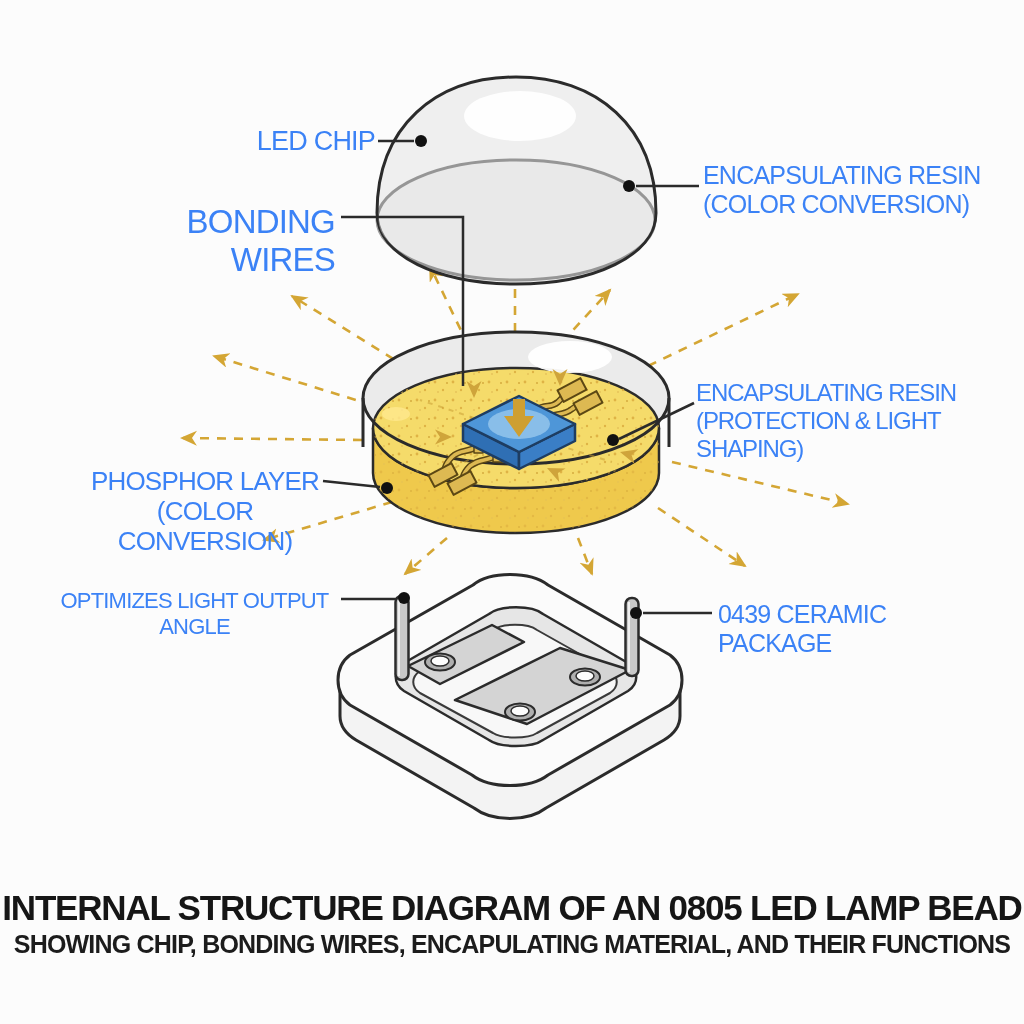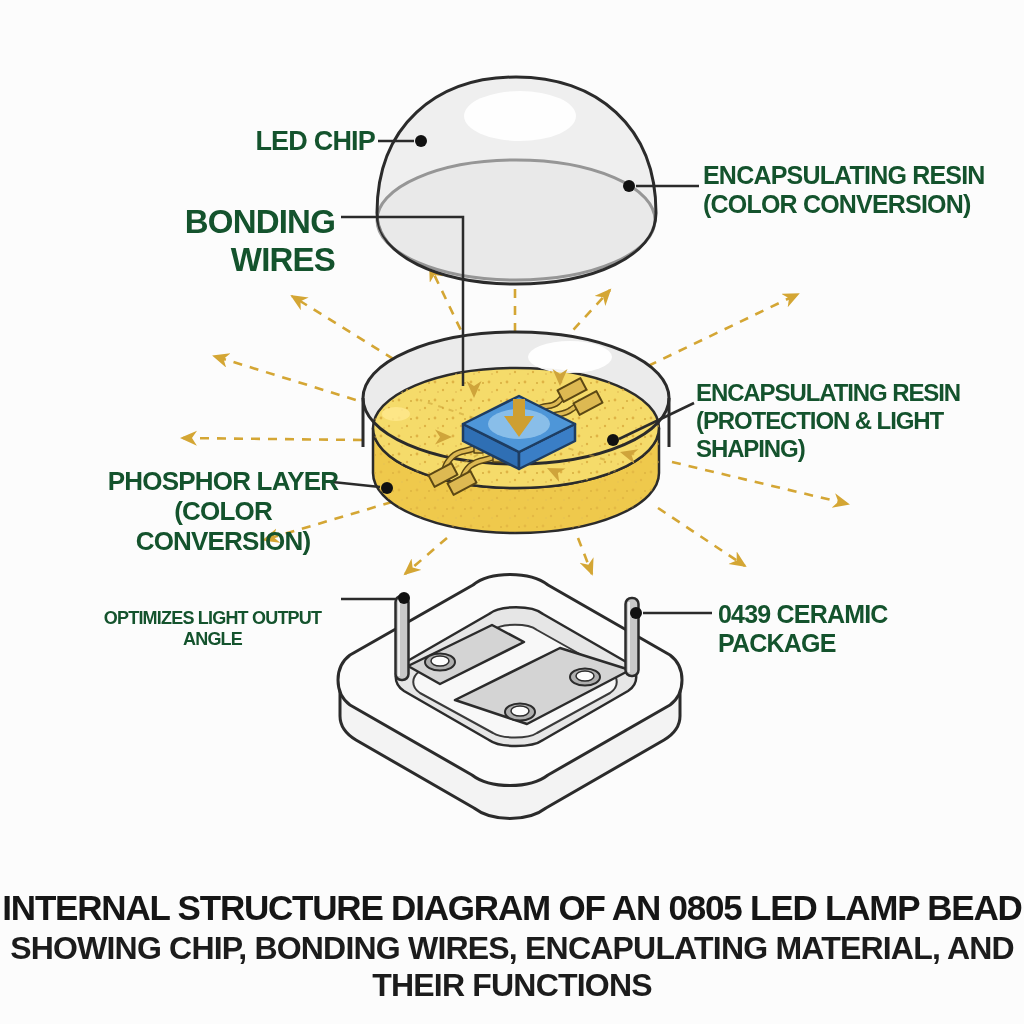--- a/index.html
+++ b/index.html
@@ -2,32 +2,32 @@
 <html><head>
 <meta charset="utf-8">
 <style>
   html,body{margin:0;padding:0;}
   body{
     width:1024px;height:1024px;position:relative;overflow:hidden;
     background:#FCFCFC;
     font-family:"Liberation Sans", sans-serif;
   }
   .lbl{
-    position:absolute;color:#14532d;font-weight:700;
+    position:absolute;color:#3b82f6;font-weight:400;
     white-space:pre-line;letter-spacing:-0.8px;line-height:1.16;
   }
   .lbl.right{text-align:right;}
-  .lbl.center{text-align:center;margin-left:18px;}
+  .lbl.center{text-align:center;}
   #title{
     position:absolute;top:888px;left:0;width:1024px;text-align:center;
     font-size:35px;font-weight:700;letter-spacing:-1.2px;color:#161616;
   }
   #subtitle{
     position:absolute;top:930px;left:0;width:1024px;text-align:center;
-    font-size:32px;font-weight:600;letter-spacing:-0.8px;color:#1C1C1C;
+    font-size:25px;font-weight:600;letter-spacing:-0.8px;color:#1C1C1C;
   }
   svg{position:absolute;top:0;left:0;}
   .ray{stroke:#D4A634;stroke-width:2.6;fill:none;stroke-dasharray:9 8;}
   .ray2{stroke:#C99F35;stroke-width:2;fill:none;stroke-dasharray:5 6;opacity:.55;}
   .lead{stroke:#2B2B2B;stroke-width:2.5;fill:none;}
   .outl{stroke:#2B2B2B;stroke-width:3;}
   .outl2{stroke:#2B2B2B;stroke-width:2.5;}
 </style>
 </head>
 <body>
@@ -171,19 +171,19 @@
 
 <div class="lbl" style="left:703px;top:161px;width:290px;font-size:25px;">ENCAPSULATING RESIN
 (COLOR CONVERSION)</div>
 
 <div class="lbl" style="left:696px;top:379px;width:330px;font-size:24px;letter-spacing:-1.1px;">ENCAPSULATING RESIN
 (PROTECTION &amp; LIGHT SHAPING)</div>
 
 <div class="lbl center" style="left:80px;top:466px;width:250px;font-size:26px;">PHOSPHOR LAYER
 (COLOR CONVERSION)</div>
 
-<div class="lbl center" style="left:52px;top:608px;width:285px;font-size:18px;">OPTIMIZES LIGHT OUTPUT
+<div class="lbl center" style="left:52px;top:588px;width:285px;font-size:22px;">OPTIMIZES LIGHT OUTPUT
 ANGLE</div>
 
 <div class="lbl" style="left:718px;top:600px;width:280px;font-size:25px;">0439 CERAMIC PACKAGE</div>
 
 <div id="title">INTERNAL STRUCTURE DIAGRAM OF AN 0805 LED LAMP BEAD</div>
 <div id="subtitle">SHOWING CHIP, BONDING WIRES, ENCAPULATING MATERIAL, AND THEIR FUNCTIONS</div>
 
 </body></html>

